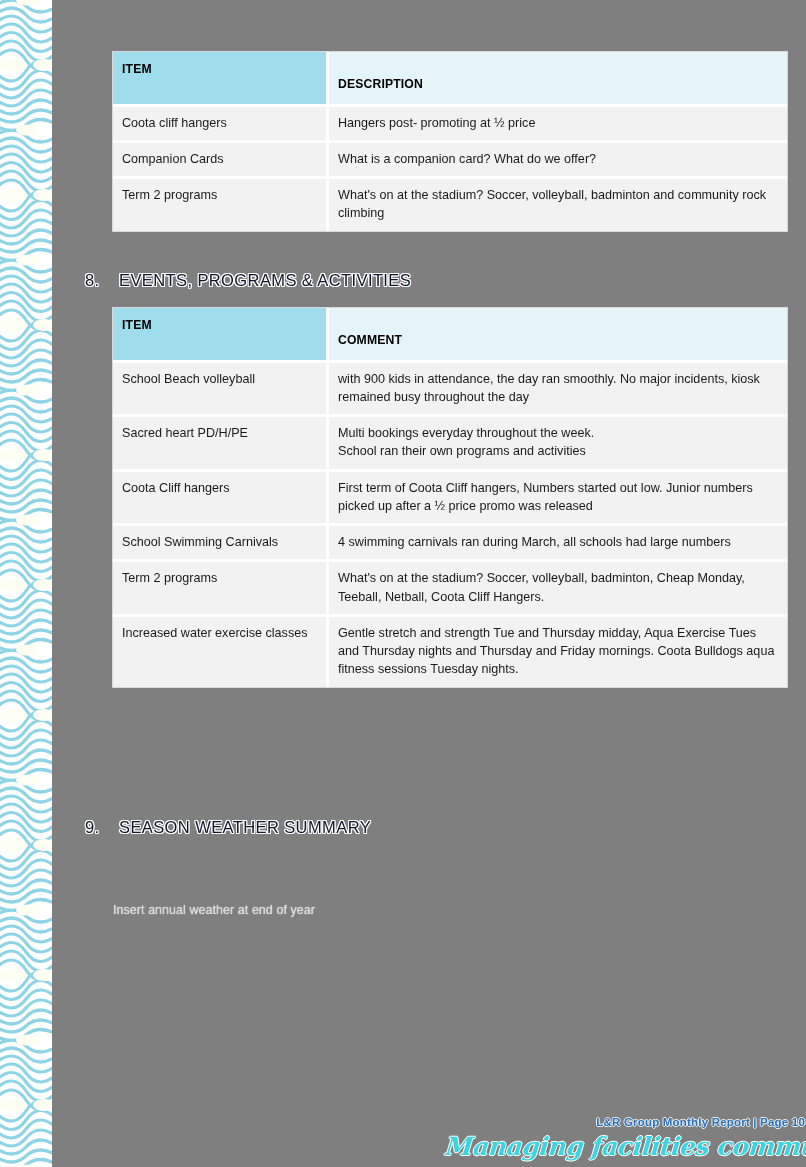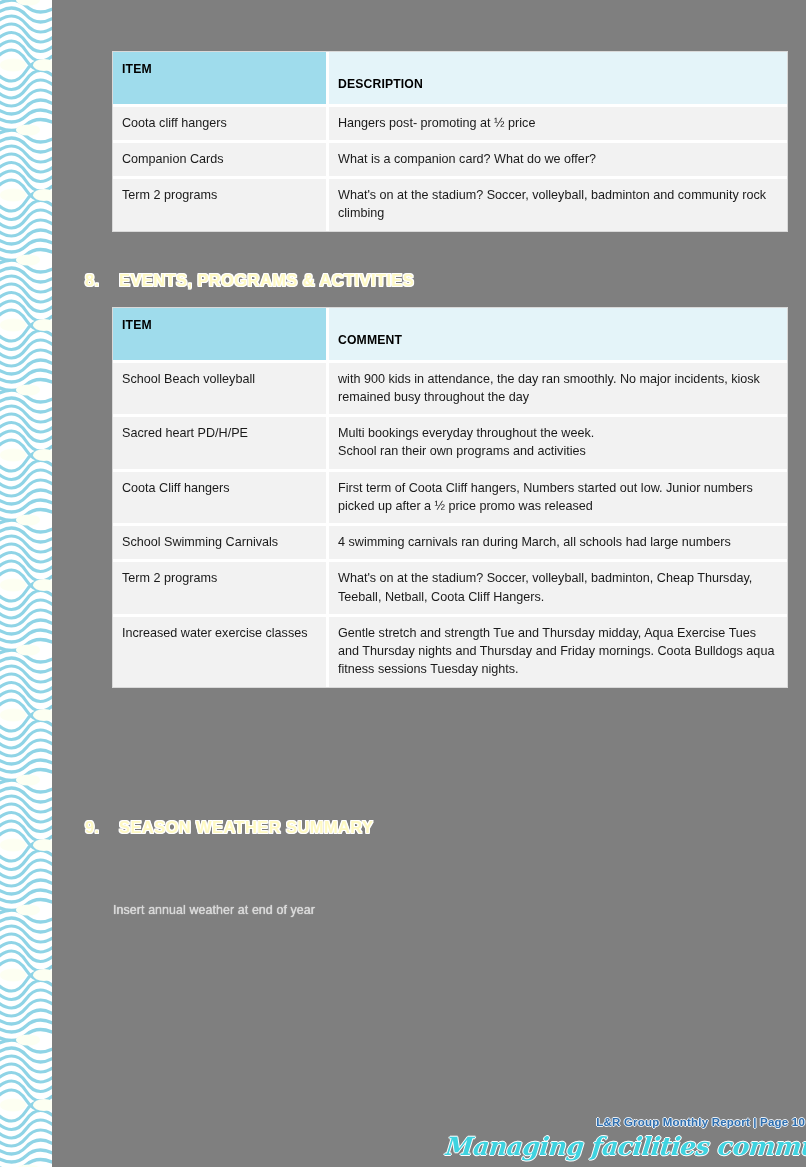--- a/index.html
+++ b/index.html
@@ -86,23 +86,23 @@
   td.cell { background: #f2f2f2; }
 
   #table-marketing { top: 52px; }
   #table-events    { top: 308px; }
 
   
   .section-heading {
     position: absolute;
     left: 33px;
     font-size: 16.5px;
-    font-weight: bold;
+    font-weight: normal;
     letter-spacing: 0.4px;
-    color: #fef9c3;
+    color: #0f172a;
     text-shadow:
        1px 0 0 #ffffff, -1px 0 0 #ffffff,
        0 1px 0 #ffffff, 0 -1px 0 #ffffff,
        1px 1px 0 #ffffff, -1px -1px 0 #ffffff,
        1px -1px 0 #ffffff, -1px 1px 0 #ffffff;
     white-space: nowrap;
   }
   .section-heading .num { display: inline-block; width: 34px; }
 
   #heading-events  { top: 271px; }
@@ -240,21 +240,21 @@
       <tr>
         <td class="cell">Coota Cliff hangers</td>
         <td class="cell">First term of Coota Cliff hangers, Numbers started out low. Junior numbers picked up after a ½ price promo was released</td>
       </tr>
       <tr>
         <td class="cell">School Swimming Carnivals</td>
         <td class="cell">4 swimming carnivals ran during March, all schools had large numbers</td>
       </tr>
       <tr>
         <td class="cell">Term 2 programs</td>
-        <td class="cell">What's on at the stadium? Soccer, volleyball, badminton, Cheap Thursday, Teeball, Netball, Coota Cliff Hangers.</td>
+        <td class="cell">What's on at the stadium? Soccer, volleyball, badminton, Cheap Monday, Teeball, Netball, Coota Cliff Hangers.</td>
       </tr>
       <tr>
         <td class="cell">Increased water exercise classes</td>
         <td class="cell">Gentle stretch and strength Tue and Thursday midday, Aqua Exercise Tues and Thursday nights and Thursday and Friday mornings. Coota Bulldogs aqua fitness sessions Tuesday nights.</td>
       </tr>
     </tbody>
   </table>
 
   <div class="section-heading" id="heading-weather">
     <span class="num">9.</span><span>SEASON WEATHER SUMMARY</span>

